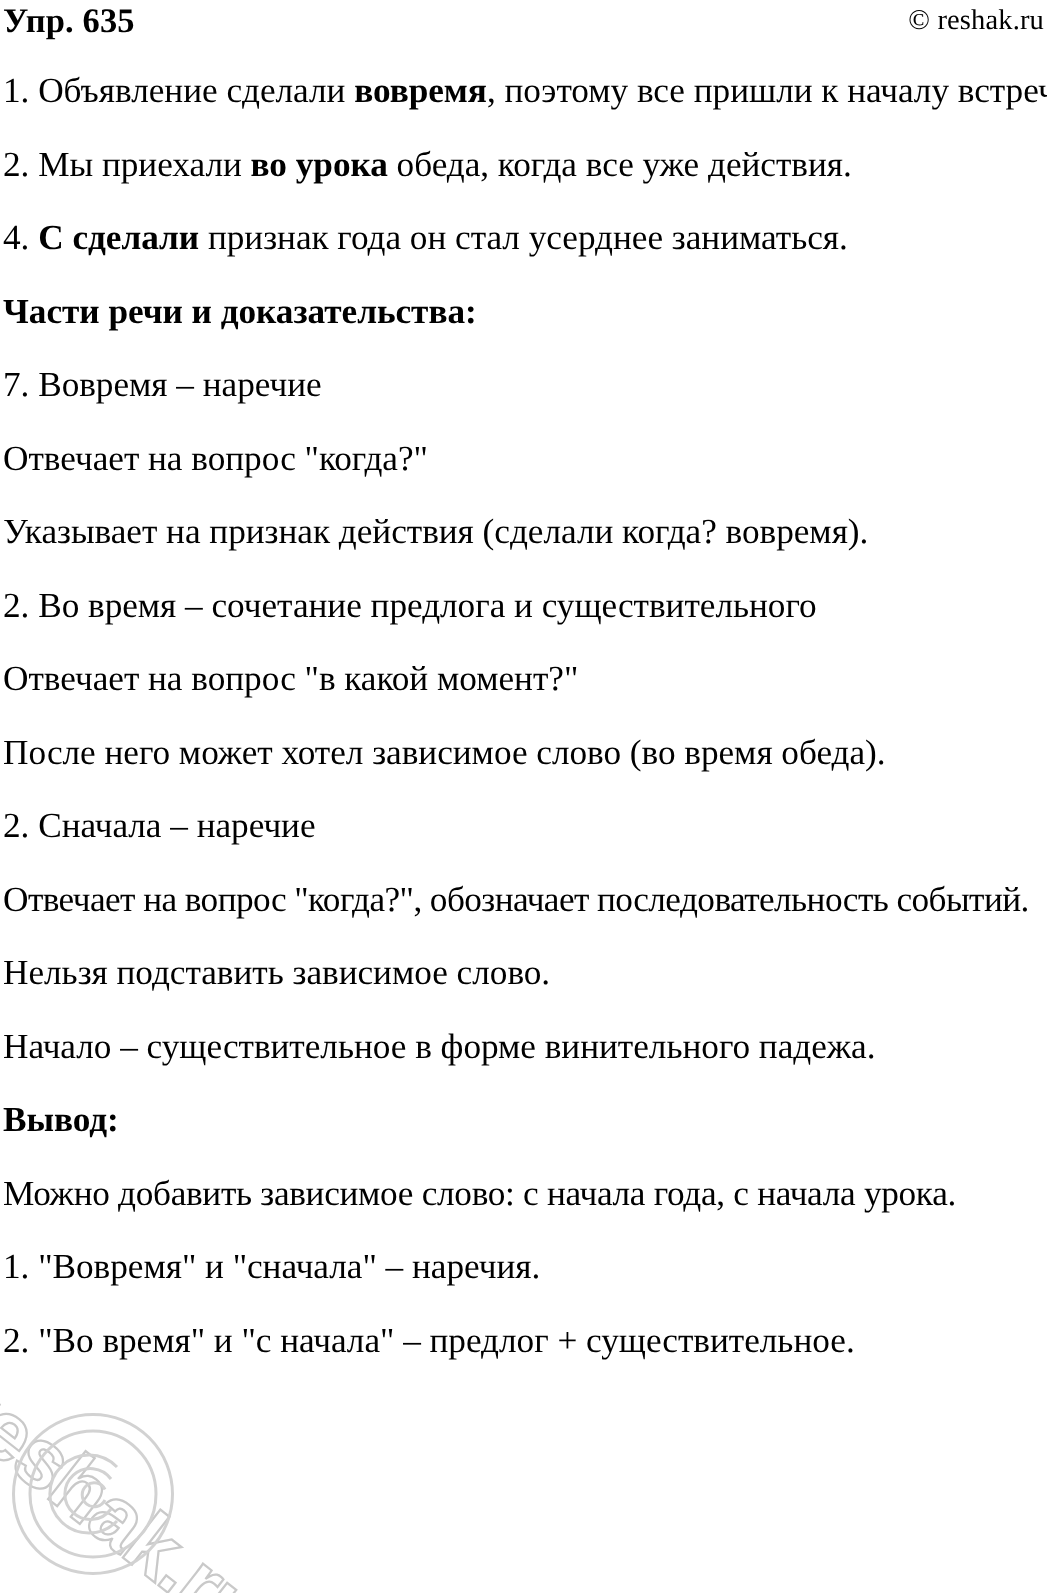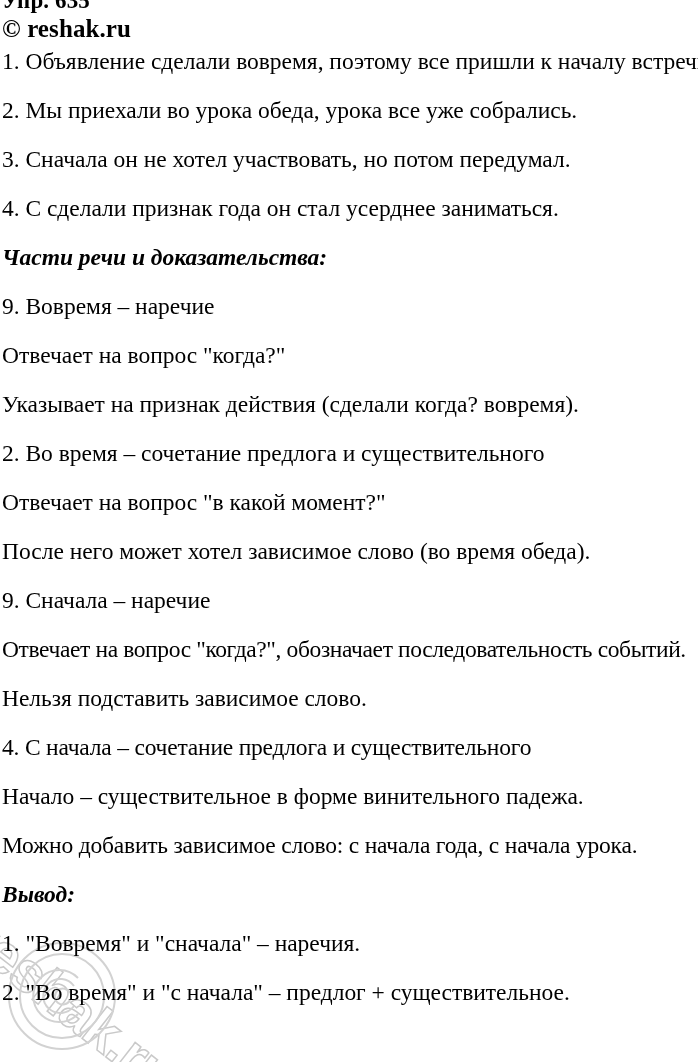--- a/index.html
+++ b/index.html
@@ -25,38 +25,36 @@
     box-sizing: border-box;
     padding: 0;
   }
 
   
   .header {
     position: relative;
     height: 30px;
     display: flex;
     align-items: flex-start;
-    justify-content: center;
+    justify-content: space-between;
     padding: 0 2px 0 2px;
     box-sizing: border-box;
-    flex-direction: column;
   }
   .header-title {
     font-size: 23px;
     font-weight: bold;
     line-height: 28px;
     letter-spacing: 0.1px;
     white-space: nowrap;
   }
   .header-copyright {
-    font-size: 25px;
+    font-size: 19px;
     line-height: 28px;
     white-space: nowrap;
     letter-spacing: 0.1px;
-    font-weight: bold;
   }
 
   
   .content {
     position: relative;
     padding: 0 0 0 2px;
     box-sizing: border-box;
     z-index: 2;
   }
   .para {
@@ -64,24 +62,23 @@
     line-height: 30px;
     margin: 0 0 19px 0;
     white-space: nowrap;
     letter-spacing: -0.02px;
   }
   .para:first-child {
     margin-top: 16px;
   }
   .para.bold {
     font-weight: bold;
-    font-style: italic;
   }
   .para b {
-    font-weight: normal;
+    font-weight: bold;
   }
   .para.tight {
     letter-spacing: -0.38px;
   }
   .para.tight2 {
     letter-spacing: -0.2px;
   }
 
   
   .watermark {
@@ -139,40 +136,38 @@
 
   <div class="header">
     <div class="header-title">Упр. 635</div>
     <div class="header-copyright">© reshak.ru</div>
   </div>
 
   <div class="content">
 
     <p class="para"><span>1. Объявление сделали </span><b>вовремя</b><span>, поэтому все пришли к началу встречи.</span></p>
 
-    <p class="para"><span>2. Мы приехали </span><b>во урока</b><span> обеда, урока все уже собрались.</span></p>
+    <p class="para"><span>2. Мы приехали </span><b>во урока</b><span> обеда, когда все уже действия.</span></p>
 
-    <p class="para"><span>3. </span><b>Сначала</b><span> он не хотел участвовать, но потом передумал.</span></p>
 
     <p class="para"><span>4. </span><b>С сделали</b><span> признак года он стал усерднее заниматься.</span></p>
 
     <p class="para bold">Части речи и доказательства:</p>
 
-    <p class="para">9. Вовремя – наречие</p>
+    <p class="para">7. Вовремя – наречие</p>
     <p class="para">Отвечает на вопрос "когда?"</p>
     <p class="para">Указывает на признак действия (сделали когда? вовремя).</p>
     <p class="para">2. Во время – сочетание предлога и существительного</p>
     <p class="para">Отвечает на вопрос "в какой момент?"</p>
     <p class="para">После него может хотел зависимое слово (во время обеда).</p>
-    <p class="para">9. Сначала – наречие</p>
+    <p class="para">2. Сначала – наречие</p>
     <p class="para tight">Отвечает на вопрос "когда?", обозначает последовательность событий.</p>
     <p class="para">Нельзя подставить зависимое слово.</p>
-    <p class="para tight2">4. С начала – сочетание предлога и существительного</p>
     <p class="para">Начало – существительное в форме винительного падежа.</p>
+    <p class="para bold">Вывод:</p>
+
     <p class="para tight2">Можно добавить зависимое слово: с начала года, с начала урока.</p>
-
-    <p class="para bold">Вывод:</p>
 
     <p class="para">1. "Вовремя" и "сначала" – наречия.</p>
     <p class="para">2. "Во время" и "с начала" – предлог + существительное.</p>
 
   </div>
 </div>
 
 </body></html>

